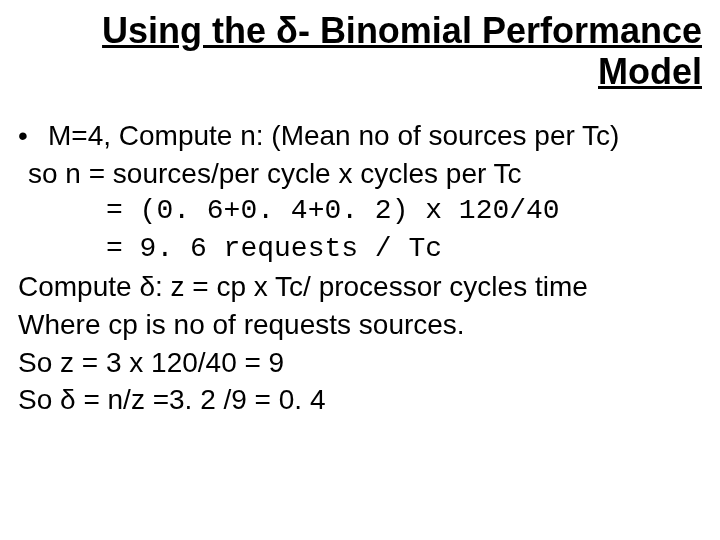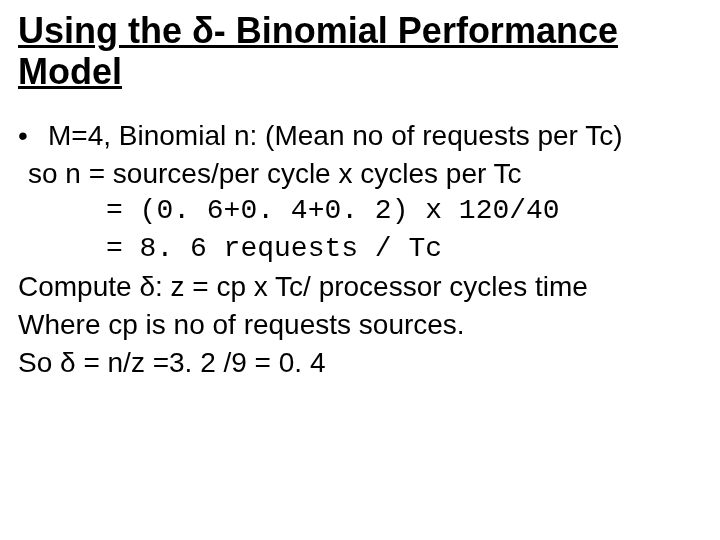--- a/index.html
+++ b/index.html
@@ -12,21 +12,21 @@
     color: #000;
     overflow: hidden;
   }
   .slide {
     padding: 10px 18px 18px 18px;
   }
   .title {
     font-size: 36px;
     font-weight: bold;
     text-decoration: underline;
-    text-align: left;
+    text-align: right;
     line-height: 1.15;
     margin: 0 0 24px 0;
   }
   .body {
     font-size: 28px;
     line-height: 1.35;
   }
   .bullet-row {
     display: flex;
   }
@@ -41,24 +41,25 @@
 <body>
 
 <div class="slide">
 
   <h1 class="title">Using the δ- Binomial Performance Model</h1>
 
   <div class="body">
 
     <div class="bullet-row">
       <span class="bullet-mark">•</span>
-      <span>M=4, Binomial n: (Mean no of requests per Tc)</span>
+      <span>M=4, Compute n: (Mean no of sources per Tc)</span>
     </div>
 
     <div class="indent1">so n = sources/per cycle x cycles per Tc</div>
     <div class="indent2">= (0. 6+0. 4+0. 2) x 120/40</div>
-    <div class="indent2">= 8. 6 requests / Tc</div>
+    <div class="indent2">= 9. 6 requests / Tc</div>
     <div>Compute δ: z = cp x Tc/ processor cycles time</div>
     <div>Where cp is no of requests sources.</div>
+    <div>So z = 3 x 120/40 = 9</div>
     <div>So δ = n/z =3. 2 /9 = 0. 4</div>
 
   </div>
 </div>
 
 </body></html>

